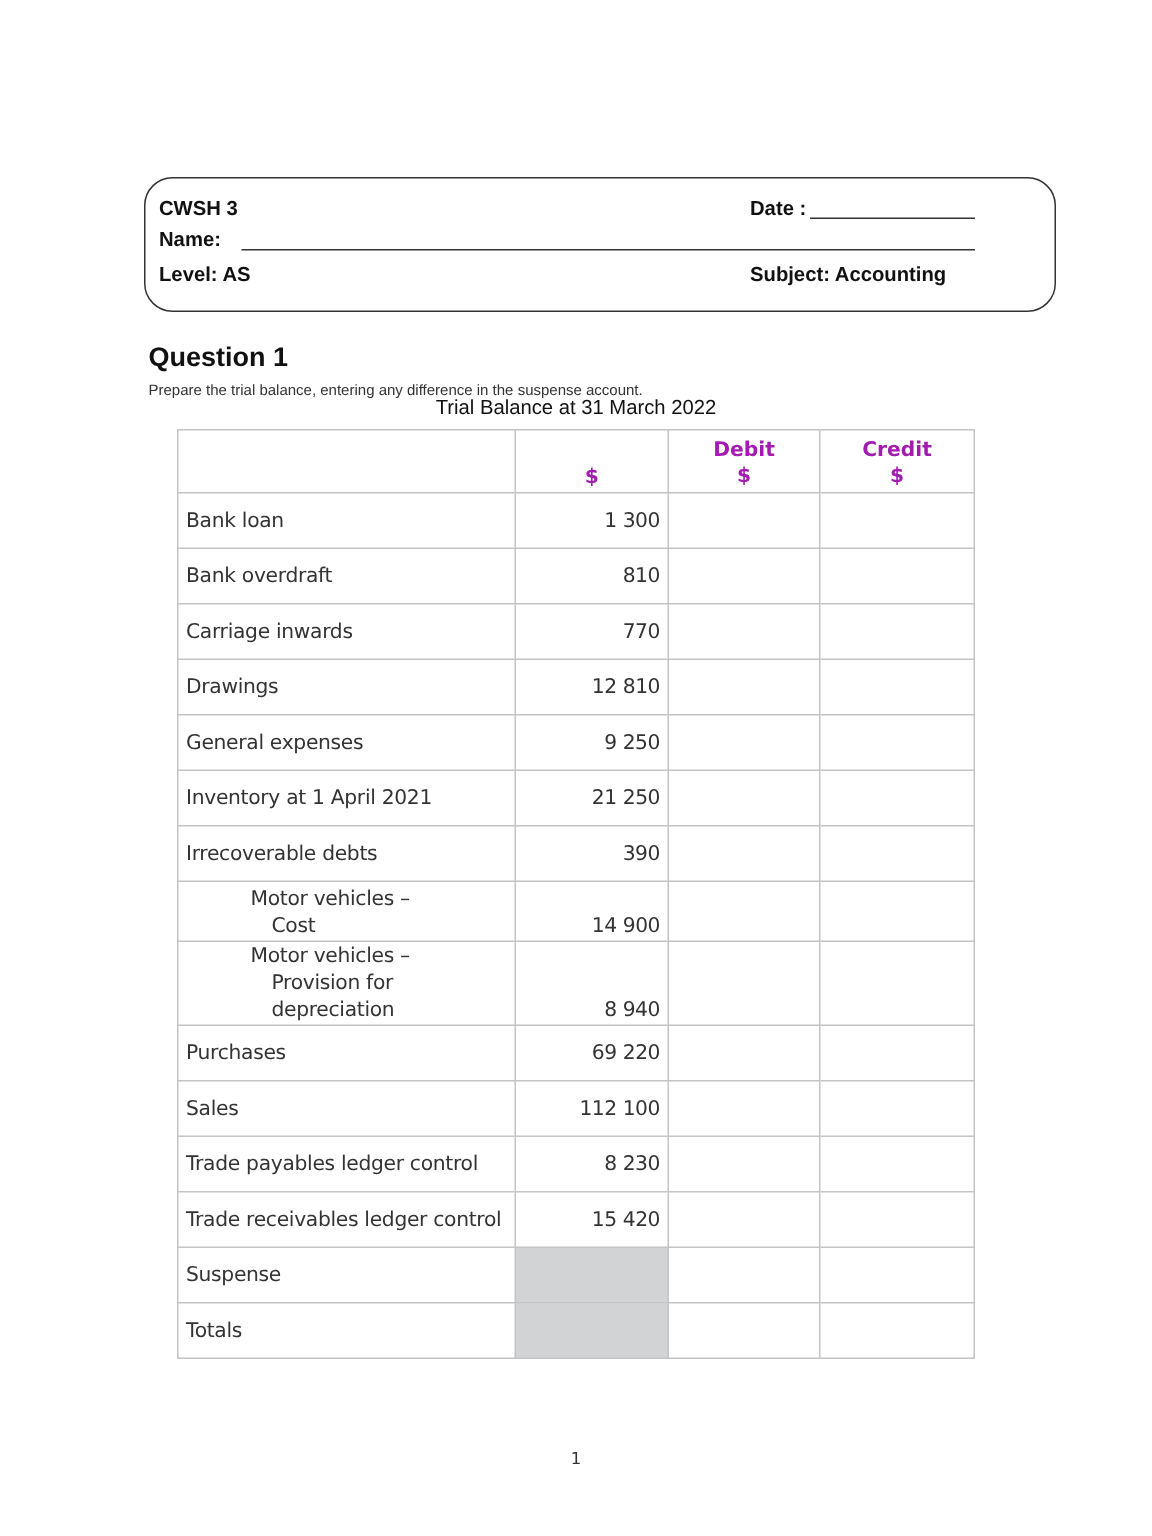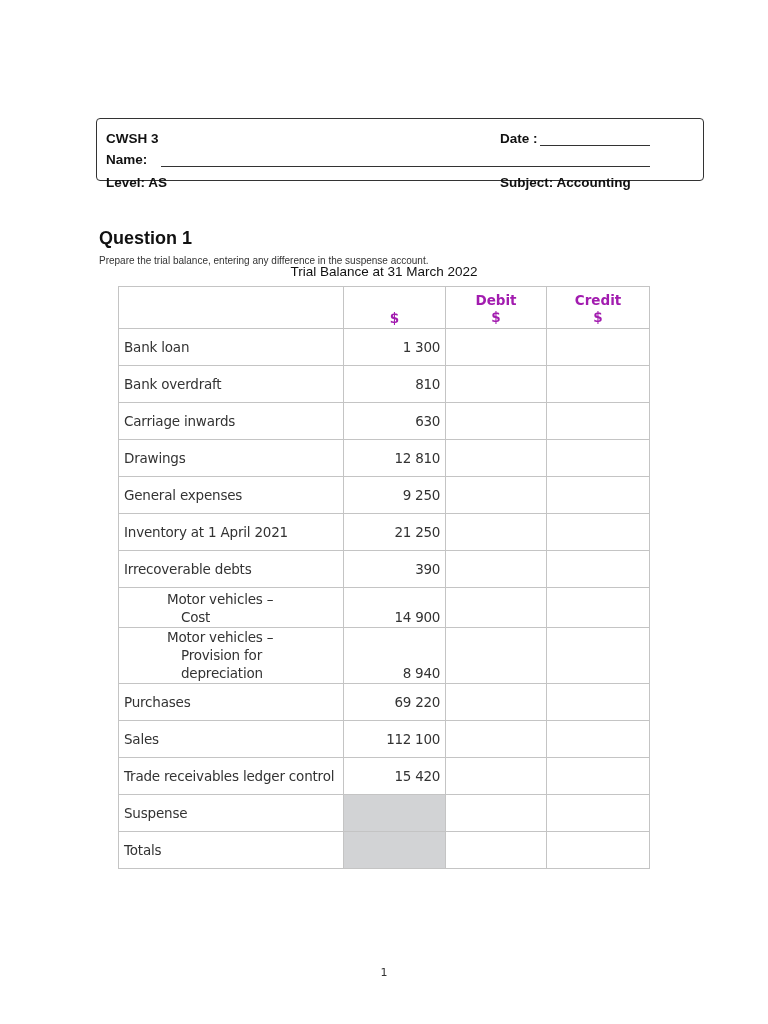--- a/index.html
+++ b/index.html
@@ -1,20 +1,20 @@
 <!DOCTYPE html>
 <html><head>
 <meta charset="utf-8">
 <style>
   html, body { margin: 0; padding: 0; background: #ffffff; }
   body { width: 768px; height: 1024px; position: relative; overflow: hidden; font-family: "Liberation Sans", sans-serif; color: #111; }
 
   .header-box {
-    position: absolute; left: 96px; top: 118px; width: 608px; height: 63px;
-    border: 1.5px solid #333; border-radius: 4px; box-sizing: border-box;
+    position: absolute; left: 96px; top: 118px; width: 608px; height: 90px;
+    border: 1.5px solid #333; border-radius: 19px; box-sizing: border-box;
   }
   .hb-text { position: absolute; font-weight: bold; font-size: 13.5px; color: #111; white-space: nowrap; }
   .blank-line { position: absolute; border-bottom: 1px solid #333; }
 
   .q-title { position: absolute; left: 99px; top: 228px; font-weight: bold; font-size: 18px; }
   .q-text { position: absolute; left: 99px; top: 255px; font-size: 10px; color: #333; }
   .tb-title { position: absolute; left: 0; width: 768px; top: 264px; text-align: center; font-weight: normal; font-size: 13.5px; padding-left: 0; }
   .tb-title span { display: inline-block; margin-left: 0; position: relative; left: 0; }
 
   table.tb {
@@ -80,21 +80,21 @@
         <td></td>
       </tr>
       <tr>
         <td class="label"><span>Bank overdraft</span></td>
         <td class="amt">810</td>
         <td></td>
         <td></td>
       </tr>
       <tr>
         <td class="label"><span>Carriage inwards</span></td>
-        <td class="amt">630</td>
+        <td class="amt">770</td>
         <td></td>
         <td></td>
       </tr>
       <tr>
         <td class="label"><span>Drawings</span></td>
         <td class="amt">12 810</td>
         <td></td>
         <td></td>
       </tr>
       <tr>
@@ -133,20 +133,26 @@
         <td></td>
         <td></td>
       </tr>
       <tr>
         <td class="label"><span>Sales</span></td>
         <td class="amt">112 100</td>
         <td></td>
         <td></td>
       </tr>
       <tr>
+        <td class="label"><span>Trade payables ledger control</span></td>
+        <td class="amt">8 230</td>
+        <td></td>
+        <td></td>
+      </tr>
+      <tr>
         <td class="label"><span>Trade receivables ledger control</span></td>
         <td class="amt">15 420</td>
         <td></td>
         <td></td>
       </tr>
       <tr>
         <td class="label"><span>Suspense</span></td>
         <td class="amt shaded"></td>
         <td></td>
         <td></td>

